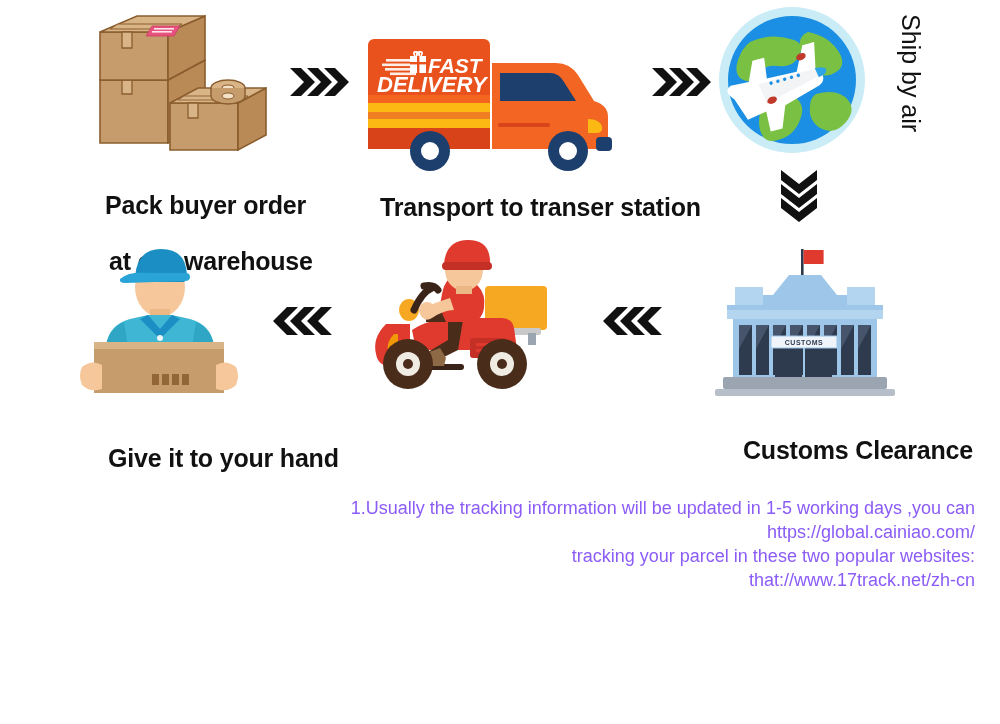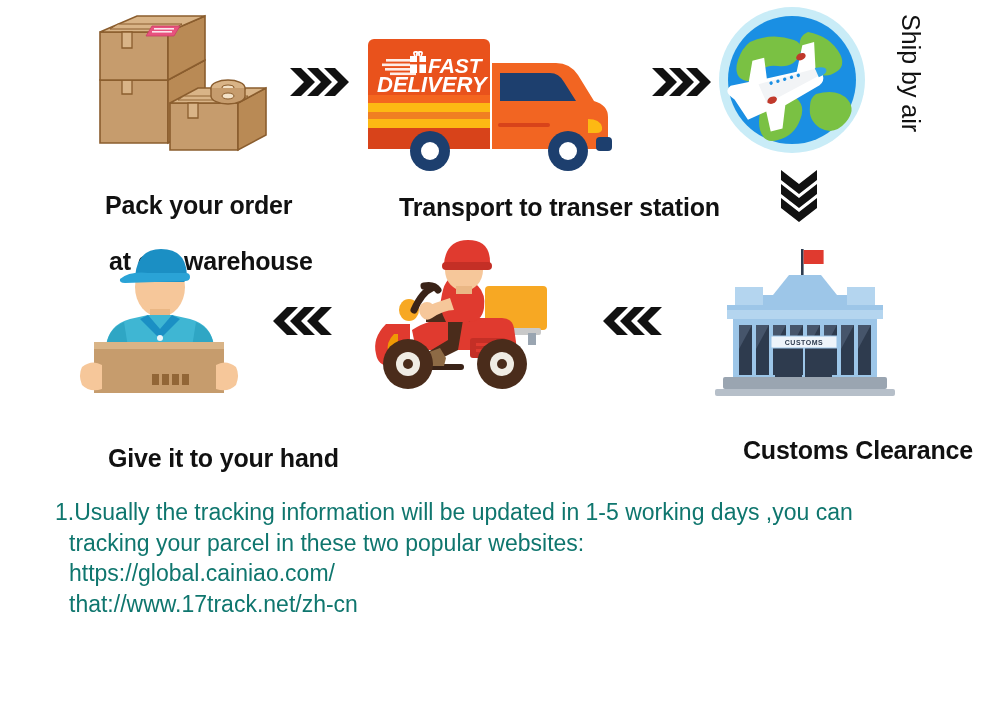--- a/index.html
+++ b/index.html
@@ -36,24 +36,25 @@
 
   
   .chev-group{position:absolute;display:flex;align-items:center;}
   .chev{display:block;}
 
   
   .notes{
     position:absolute;
     left:55px; top:497px;
     width:920px;
-    color:#0f766e;
-    font-size:23px;
+    color:#8b5cf6;
+    font-size:18px;
     line-height:1.33;
     font-family:"Liberation Sans", sans-serif;
+    text-align:right;
   }
   .note{display:block;margin-bottom:22px;}
   .note .nline{display:block;white-space:pre;}
   .note .indent{padding-left:14px;}
 
   
   .boxes{position:absolute;left:70px;top:8px;width:220px;height:150px;}
 
   
   .truck{position:absolute;left:360px;top:27px;width:280px;height:150px;}
@@ -108,21 +109,21 @@
 
         <ellipse cx="158" cy="80" rx="17" ry="8" fill="#d9b487" stroke="#8a5d2e" stroke-width="1.4"></ellipse>
         <ellipse cx="158" cy="80" rx="6" ry="3" fill="#f3e2c8" stroke="#8a5d2e" stroke-width="1.2"></ellipse>
         <path d="M141,80 L141,88 A17,8 0 0 0 175,88 L175,80" fill="#c69c6d" stroke="#8a5d2e" stroke-width="1.4"></path>
         <ellipse cx="158" cy="88" rx="6" ry="3" fill="#f3e2c8" stroke="#8a5d2e" stroke-width="1"></ellipse>
       </g>
     </svg>
   </div>
 
   <div class="step-label" style="left:78px; top:163px;">
-    <span>Pack your order</span><br>
+    <span>Pack buyer order</span><br>
     <span style="margin-left:4px;">at our warehouse</span>
   </div>
 
   <div class="chev-group" style="left:288px; top:64px;">
     <svg class="chev" width="62" height="36" viewBox="0 0 62 36">
       <path d="M2,4 L16,18 L2,32 L13,32 L27,18 L13,4 Z" fill="#111111"></path>
       <path d="M19,4 L33,18 L19,32 L30,32 L44,18 L30,4 Z" fill="#111111"></path>
       <path d="M36,4 L50,18 L36,32 L47,32 L61,18 L47,4 Z" fill="#111111"></path>
     </svg>
   </div>
@@ -164,21 +165,21 @@
 
       <rect x="236" y="110" width="16" height="14" rx="4" fill="#1d3f6e"></rect>
 
       <circle cx="70" cy="124" r="20" fill="#1d3f6e"></circle>
       <circle cx="70" cy="124" r="9" fill="#ffffff"></circle>
       <circle cx="208" cy="124" r="20" fill="#1d3f6e"></circle>
       <circle cx="208" cy="124" r="9" fill="#ffffff"></circle>
     </svg>
   </div>
 
-  <div class="step-label" style="left:372px; top:165px;">
+  <div class="step-label" style="left:353px; top:165px;">
     <span>Transport to transer station</span>
   </div>
 
   <div class="chev-group" style="left:650px; top:64px;">
     <svg class="chev" width="62" height="36" viewBox="0 0 62 36">
       <path d="M2,4 L16,18 L2,32 L13,32 L27,18 L13,4 Z" fill="#111111"></path>
       <path d="M19,4 L33,18 L19,32 L30,32 L44,18 L30,4 Z" fill="#111111"></path>
       <path d="M36,4 L50,18 L36,32 L47,32 L61,18 L47,4 Z" fill="#111111"></path>
     </svg>
   </div>
@@ -378,22 +379,22 @@
   </div>
 
   <div class="step-label" style="left:81px; top:416px;">
     <span>Give it to your hand</span>
   </div>
 
   <div class="notes">
 
     <div class="note">
       <span class="nline"><span>1.</span><span>Usually the tracking information will be updated in 1-5 working days ,you can</span></span>
+      <span class="nline indent">https://global.cainiao.com/</span>
       <span class="nline indent">tracking your parcel in these two popular websites:</span>
-      <span class="nline indent">https://global.cainiao.com/</span>
       <span class="nline indent">that://www.17track.net/zh-cn</span>
     </div>
 
     <div class="note">
     </div>
 
   </div>
 
 </div>
 

